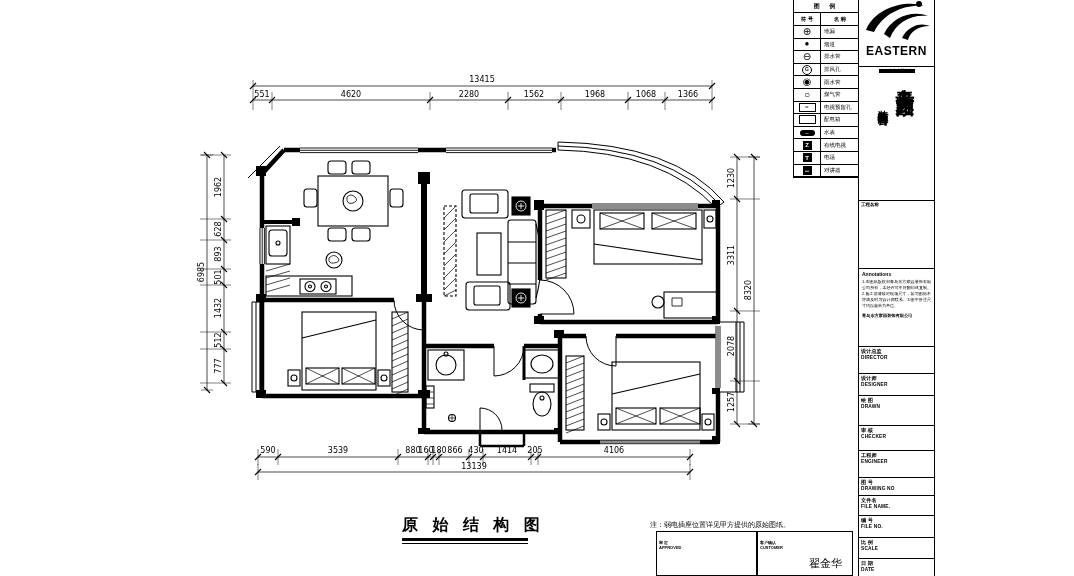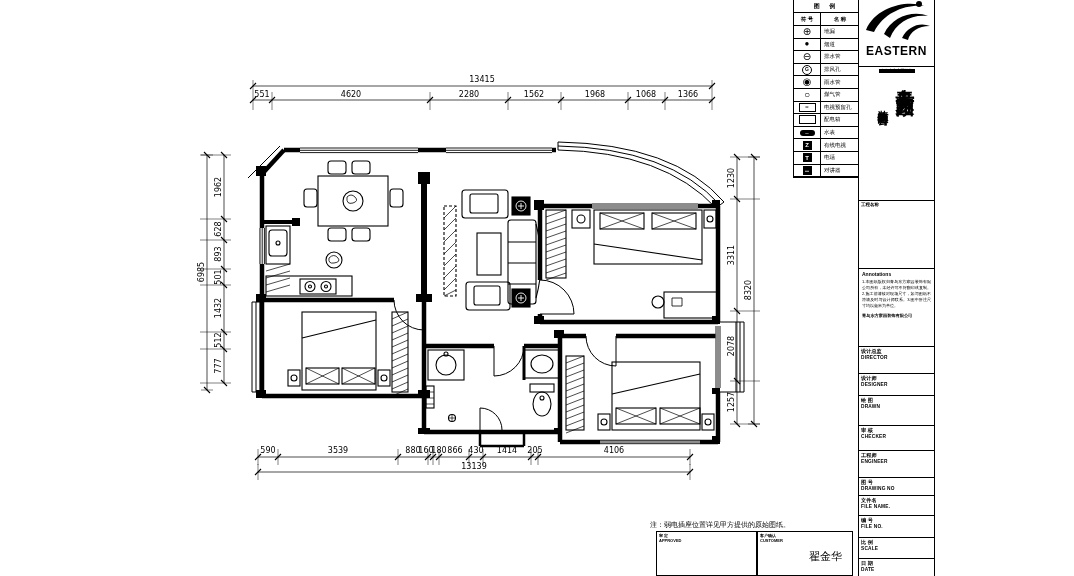--- a/index.html
+++ b/index.html
@@ -52,21 +52,21 @@
   .a-foot{font-size:4.2px;font-weight:bold;margin-top:4px;}
   .tb-field{padding:1px 2px;}
   .f-cn{font-size:5.2px;font-weight:bold;}
   .f-en{font-size:4.8px;font-weight:bold;letter-spacing:.2px;}
   
   #plan-title{position:absolute;left:402px;top:515px;width:126px;text-align:center;}
   #plan-title .t{font-size:16px;font-weight:bold;letter-spacing:5px;white-space:nowrap;}
   #plan-title .u1{height:3px;background:#000;margin-top:2px;}
   #plan-title .u2{height:1px;background:#000;margin-top:2px;}
   #note{position:absolute;left:650px;top:520px;font-size:7px;white-space:nowrap;}
-  .sigbox{position:absolute;top:531px;height:45px;border:1px solid #000;box-sizing:border-box;background:#fff;padding:1px 2px;}
+  .sigbox{position:absolute;top:531px;height:45px;border:1px solid #000;box-sizing:border-box;background:#fff;padding:8px 2px;}
   #sig-left{left:656px;width:101px;}
   #sig-right{left:757px;width:96px;}
   .sig-h{font-size:4px;font-weight:bold;line-height:1.3;}
   .sig-name{font-size:11px;text-align:right;padding:6px 8px 0 0;}
 </style>
 </head>
 <body>
 
 <div id="sheet">
 
@@ -567,20 +567,25 @@
     <div class="tb-sec tb-field" style="top:537px;height:21px">
       <div class="f-cn">比 例</div>
       <div class="f-en">SCALE</div>
     </div>
     <div class="tb-sec tb-field" style="top:558px;height:18px">
       <div class="f-cn">日 期</div>
       <div class="f-en">DATE</div>
     </div>
   </div>
 
+  <div id="plan-title">
+    <div class="t">原 始 结 构 图</div>
+    <div class="u1"></div>
+    <div class="u2"></div>
+  </div>
   <div id="note">注：弱电插座位置详见甲方提供的原始图纸。</div>
   <div class="sigbox" id="sig-left">
     <div class="sig-h">
       <span>审 定</span><br>
       <span>APPROVED</span>
     </div>
   </div>
   <div class="sigbox" id="sig-right">
     <div class="sig-h">
       <span>客户确认</span><br>

